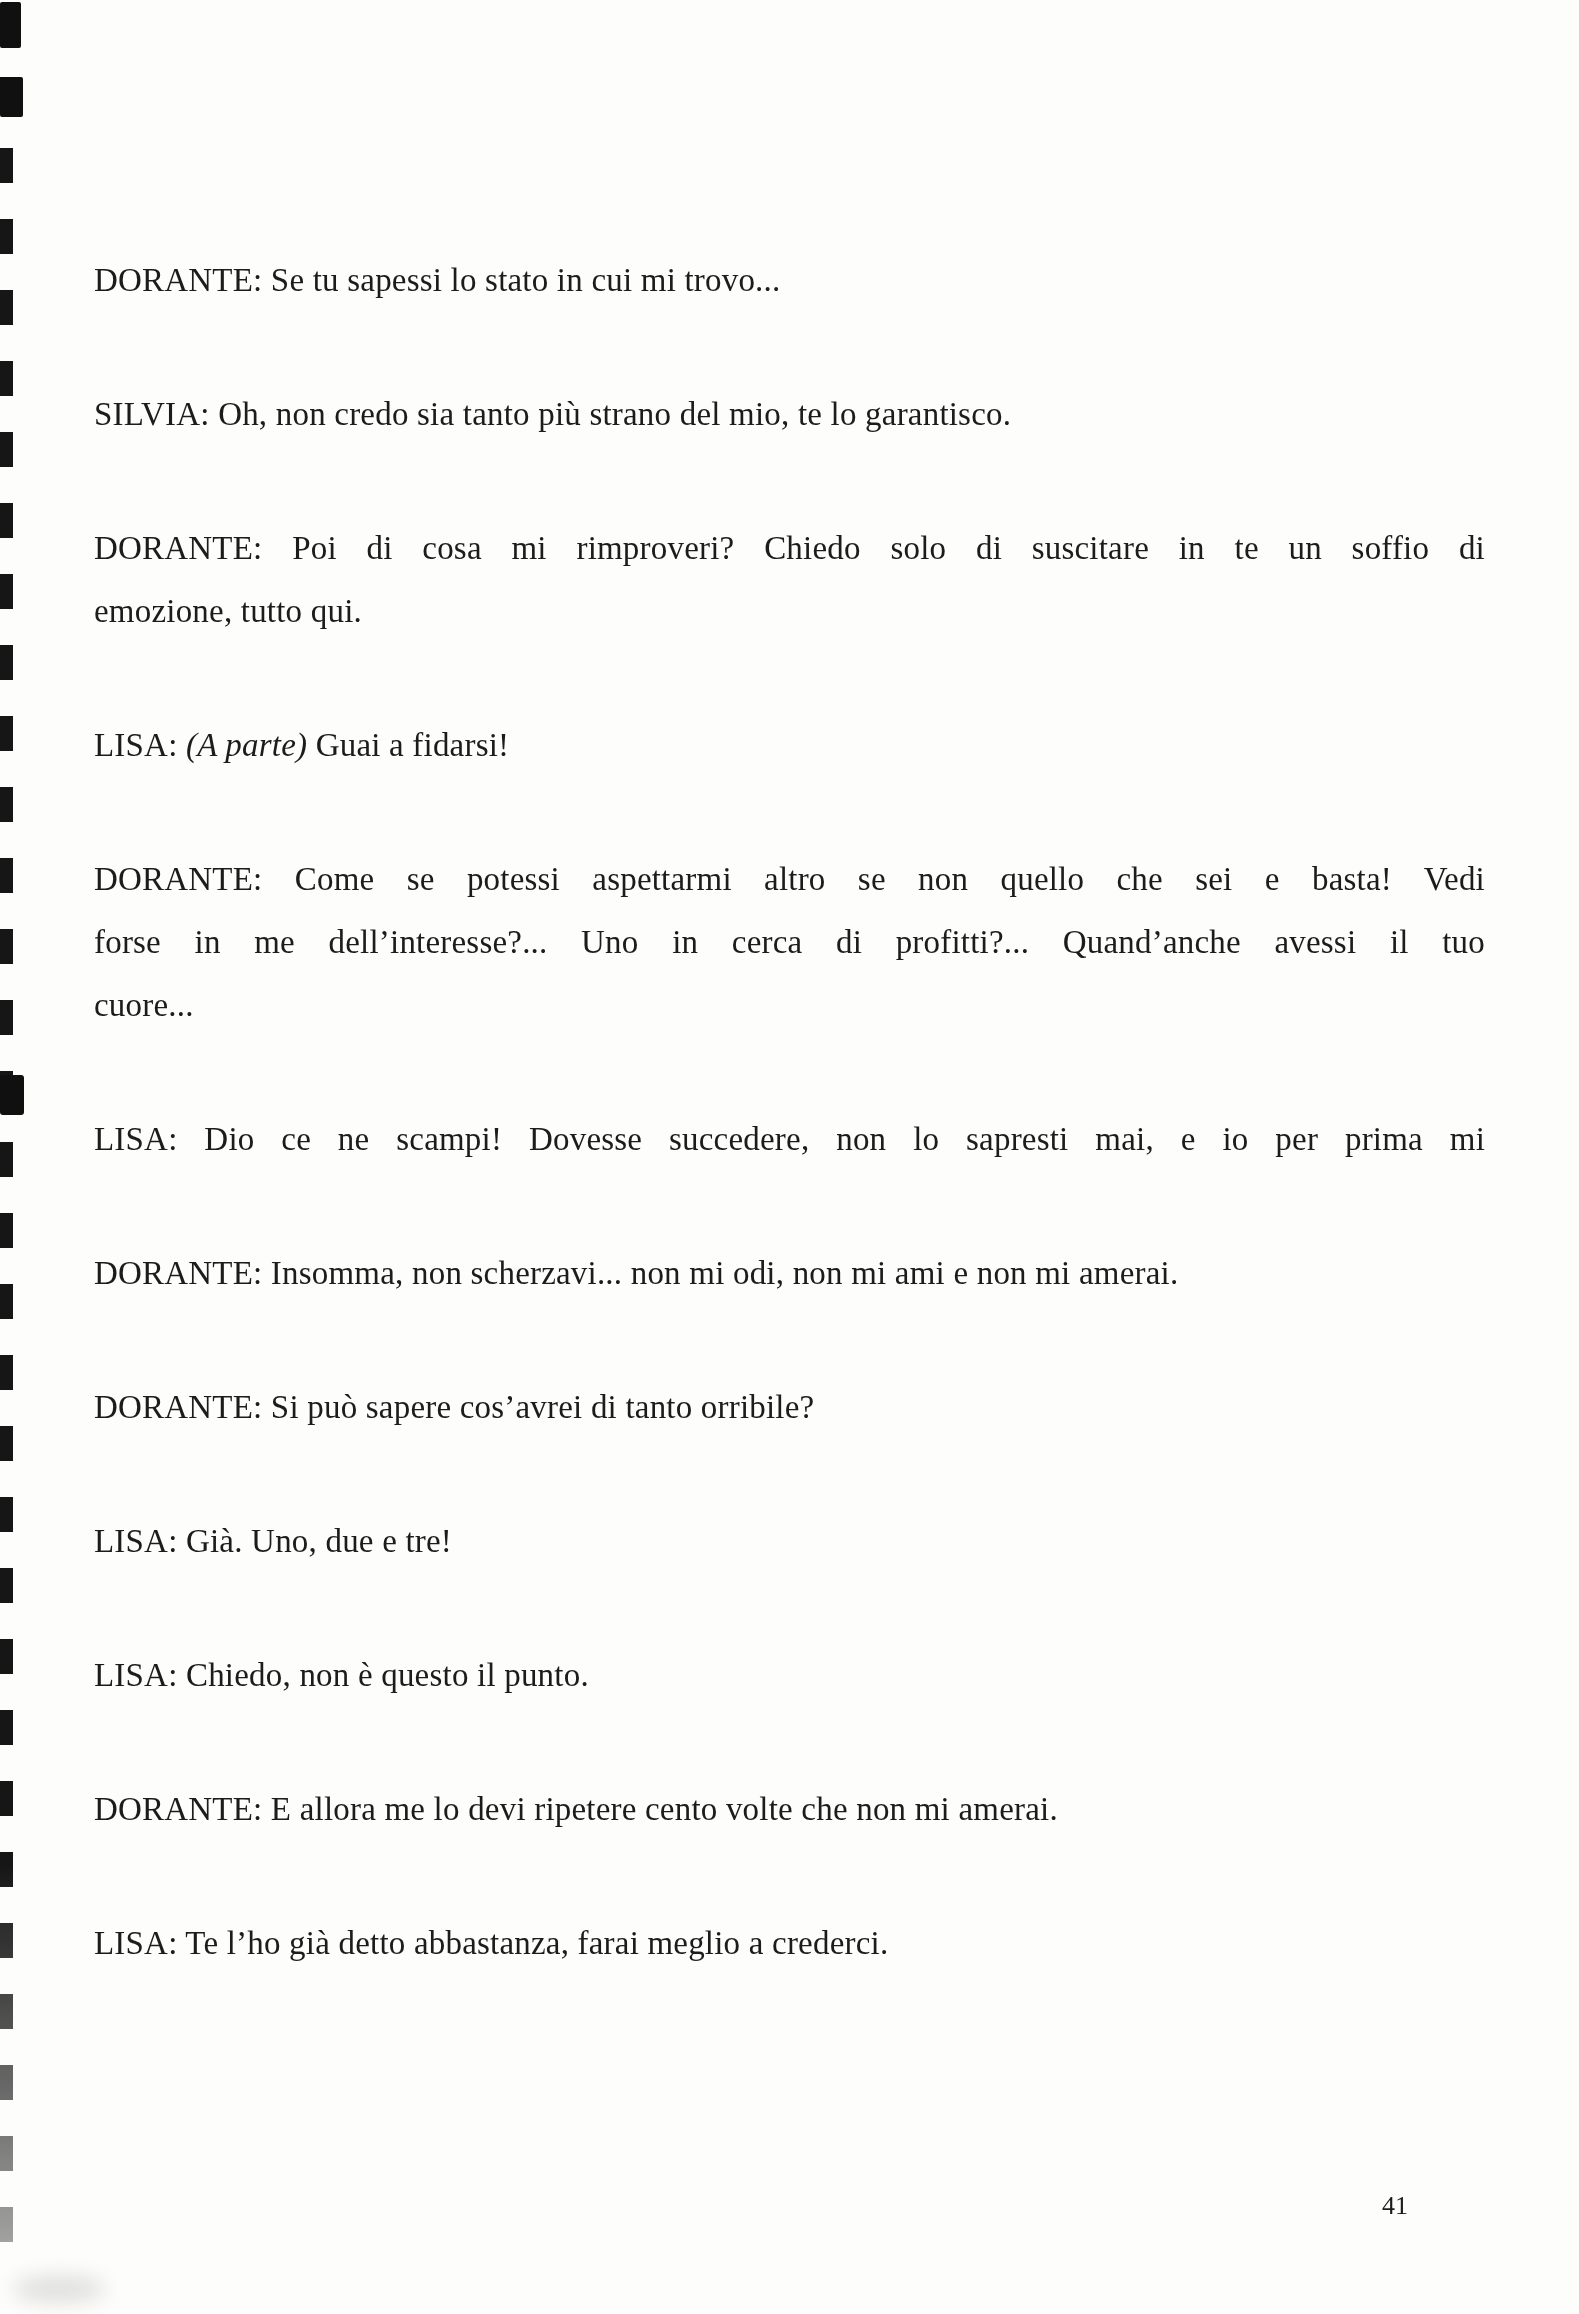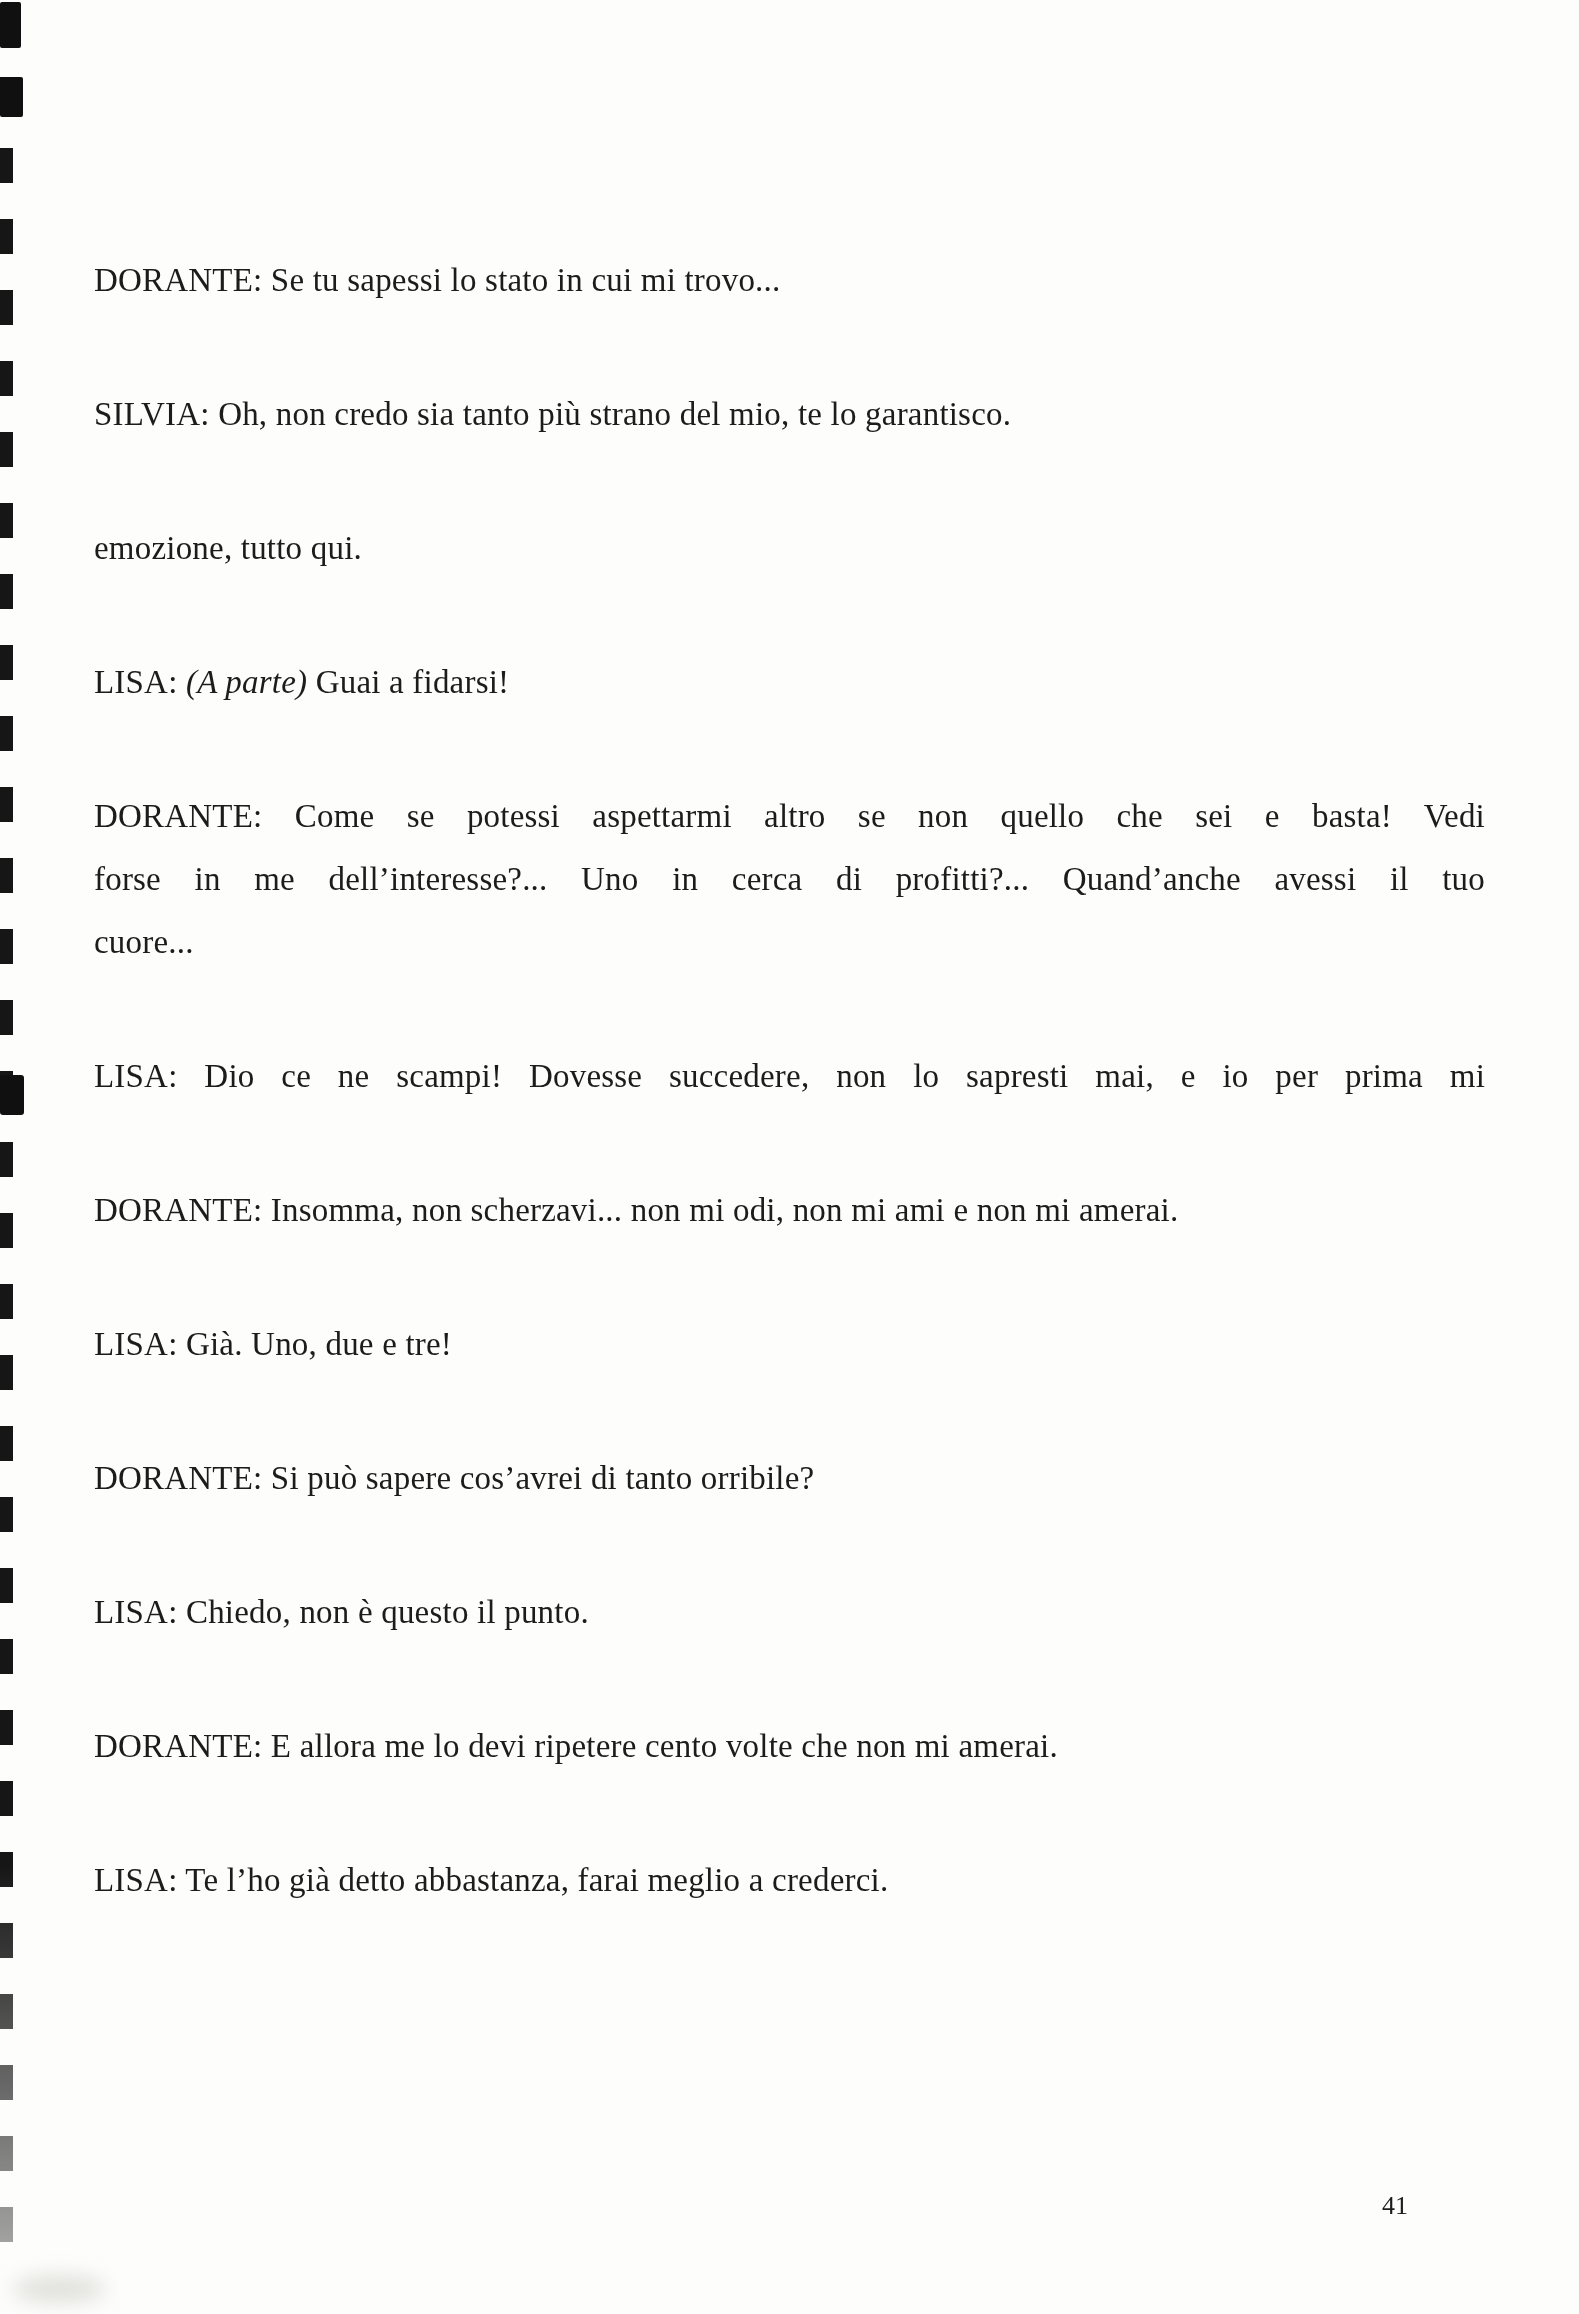--- a/index.html
+++ b/index.html
@@ -58,41 +58,42 @@
   <div class="smudge"></div>
 
   <div class="dialogue" id="dialogue">
       <p class="para">
         <span class="line"><span>DORANTE: Se tu sapessi lo stato in cui mi trovo...</span></span>
       </p>
       <p class="para">
         <span class="line"><span>SILVIA: Oh, non credo sia tanto più strano del mio, te lo garantisco.</span></span>
       </p>
       <p class="para">
+        <span class="line just"><span>DORANTE: Poi di cosa mi rimproveri? Chiedo solo di suscitare in te un soffio di</span></span>
         <span class="line"><span>emozione, tutto qui.</span></span>
       </p>
       <p class="para">
         <span class="line"><span>LISA: </span><em>(A parte)</em><span> Guai a fidarsi!</span></span>
       </p>
       <p class="para">
         <span class="line just"><span>DORANTE: Come se potessi aspettarmi altro se non quello che sei e basta! Vedi</span></span>
         <span class="line just"><span>forse in me dell’interesse?... Uno in cerca di profitti?... Quand’anche avessi il tuo</span></span>
         <span class="line"><span>cuore...</span></span>
       </p>
       <p class="para">
         <span class="line just"><span>LISA: Dio ce  ne scampi! Dovesse succedere, non lo sapresti mai, e io per prima mi</span></span>
       </p>
       <p class="para">
         <span class="line"><span>DORANTE: Insomma, non  scherzavi... non mi odi, non mi ami e non mi amerai.</span></span>
       </p>
       <p class="para">
-        <span class="line"><span>LISA: Già. Uno, due e tre!</span></span>
+        <span class="line"><span>DORANTE: Si può sapere cos’avrei di tanto orribile?</span></span>
       </p>
       <p class="para">
-        <span class="line"><span>DORANTE: Si può sapere cos’avrei di tanto orribile?</span></span>
+        <span class="line"><span>LISA: Già. Uno, due e tre!</span></span>
       </p>
       <p class="para">
         <span class="line"><span>LISA: Chiedo, non è questo il punto.</span></span>
       </p>
       <p class="para">
         <span class="line"><span>DORANTE: E allora me lo devi ripetere cento volte che non mi amerai.</span></span>
       </p>
       <p class="para">
         <span class="line"><span>LISA: Te l’ho già detto abbastanza, farai meglio a crederci.</span></span>
       </p>

